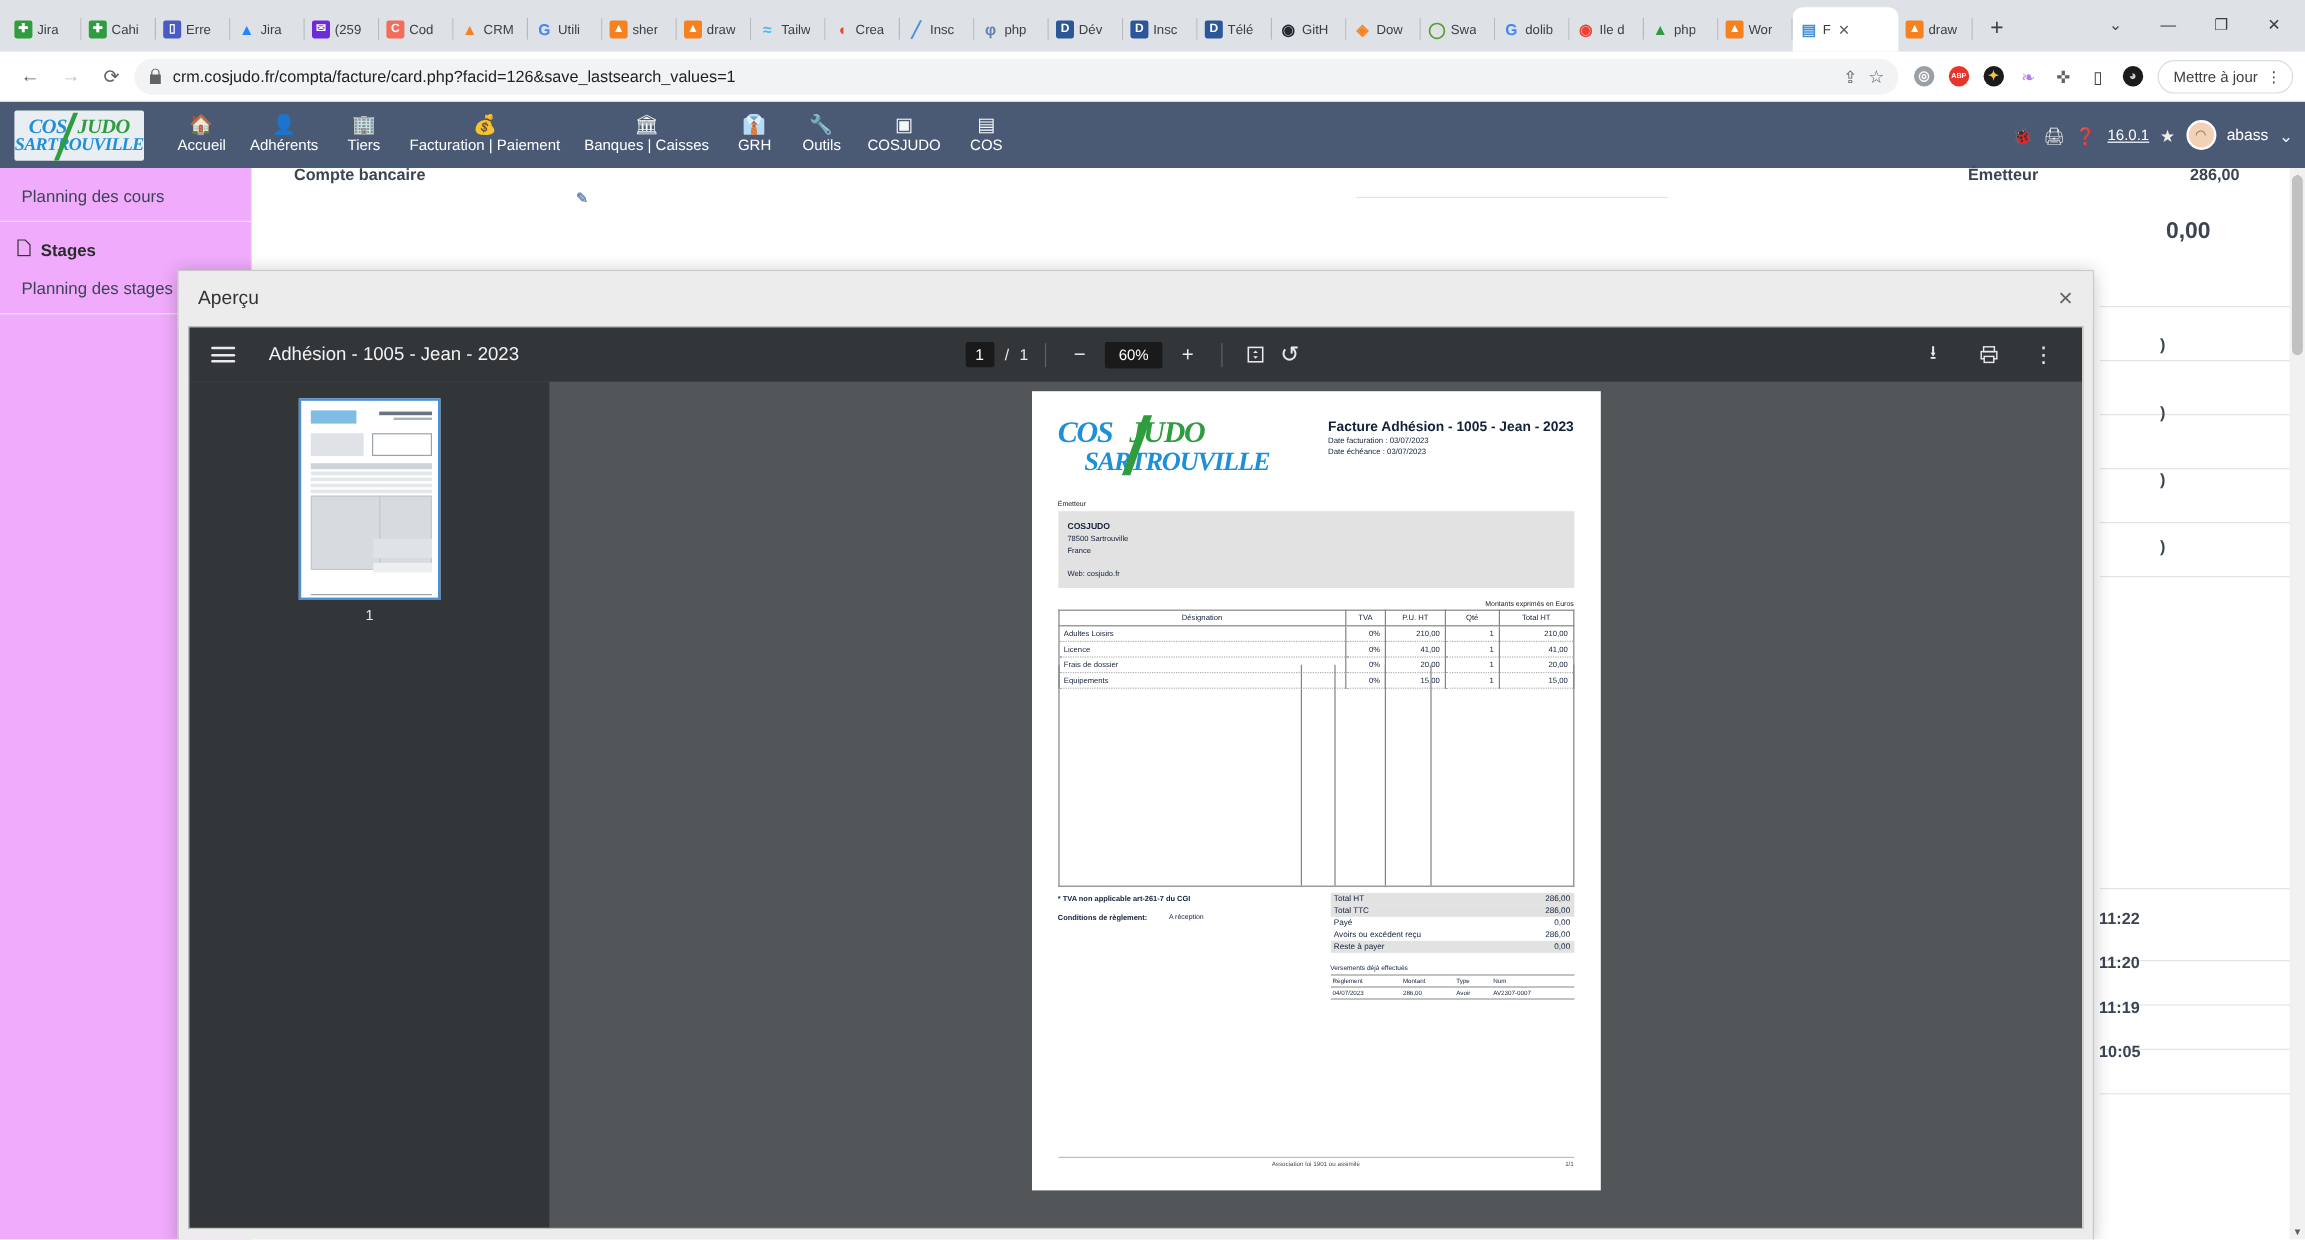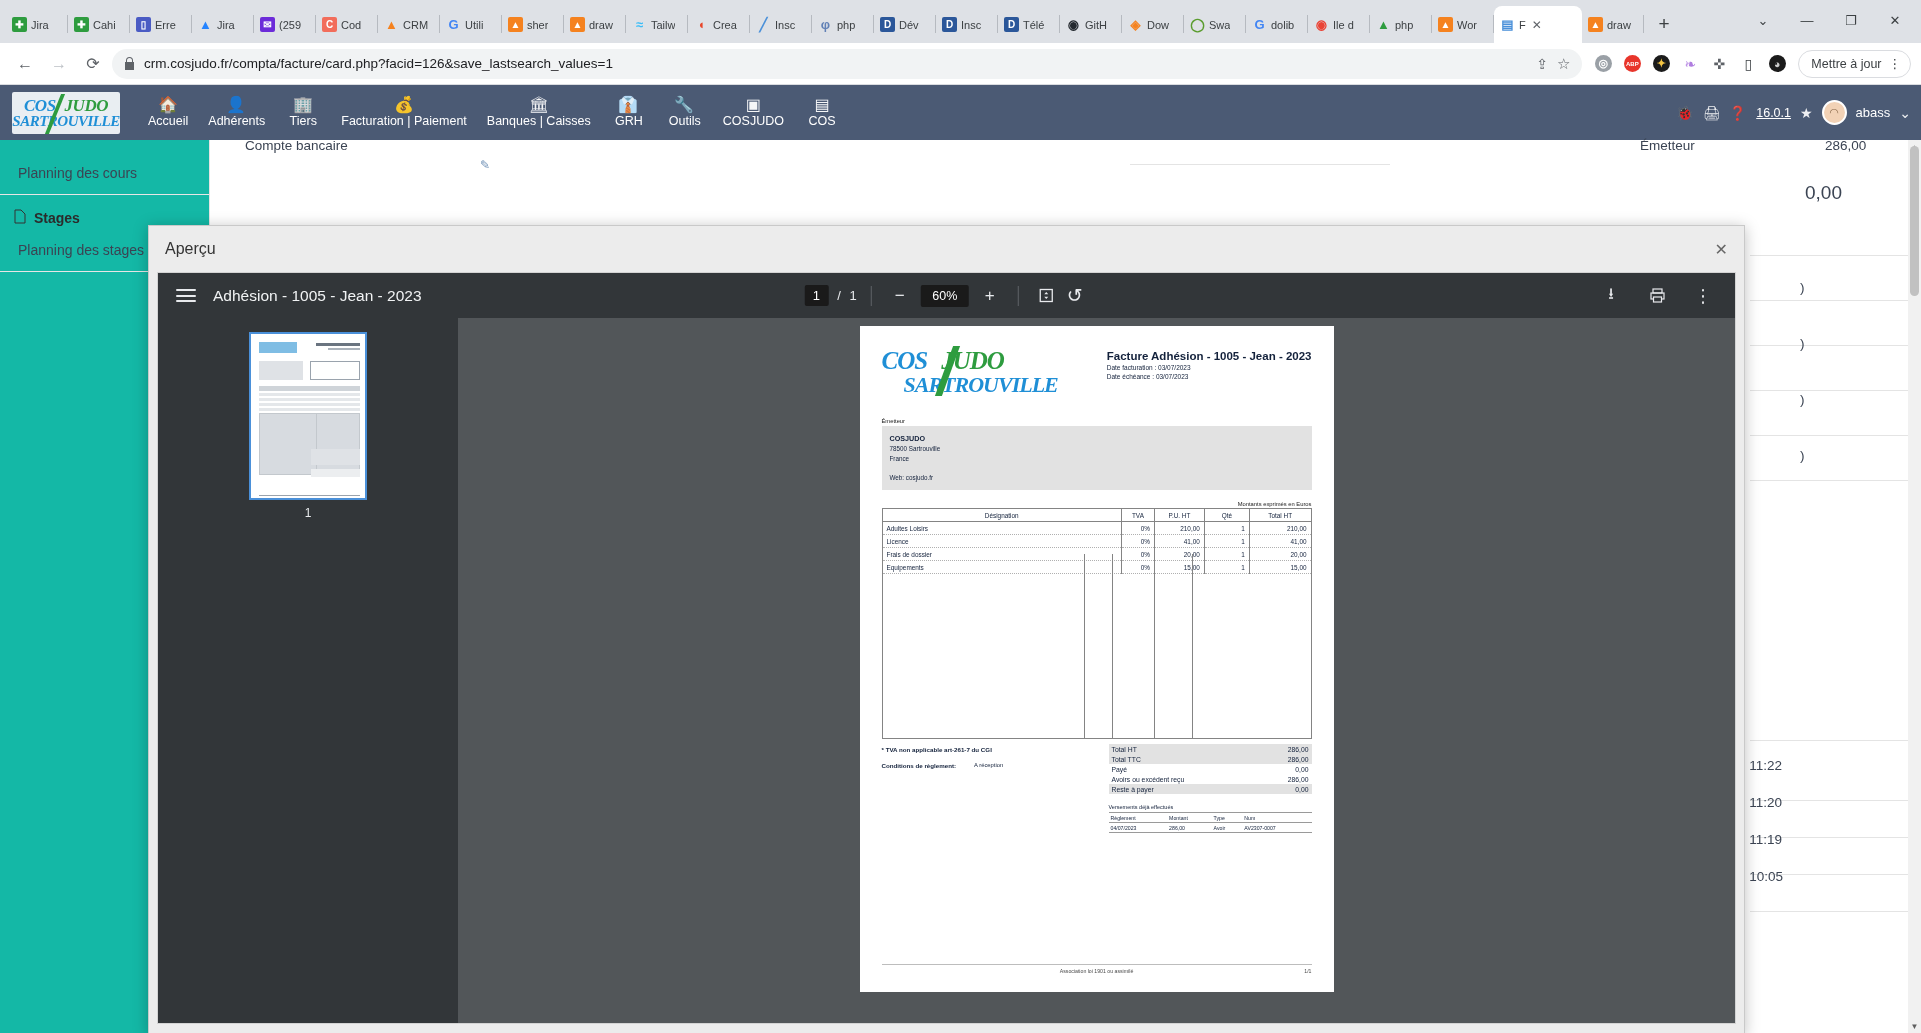--- a/index.html
+++ b/index.html
@@ -104,32 +104,32 @@
   #avatar{
     width:25px;height:25px;border-radius:50%;background:#f2d2b6;
     border:2px solid #fff; display:flex;align-items:center;justify-content:center;
     font-size:11px; color:#8a6a4c;
   }
   #uname{ font-size:13px; }
 
   
   #page-left{
     position:absolute; left:0; top:55px; width:210px; bottom:0;
-    background:#14b8a6; border-right:1px solid #e3e3e3; font-size:13.5px;
-    color:#454545; padding-top:16px;
+    background:#f0abfc; border-right:1px solid #e3e3e3; font-size:13.5px;
+    color:#454545; padding-top:6px;
   }
   .pl-link{ padding:9px 18px; color:#3b4453; font-size:14px; }
   .pl-sep{ height:1px; background:#e6e6e6; margin:4px 0; }
   .pl-head{ padding:10px 14px 6px; font-weight:bold; font-size:14px;
     color:#2b2b2b; display:flex; align-items:center; gap:8px;}
 
   
   #page-main{ position:absolute; left:210px; top:55px; right:0; bottom:0;
     background:#fff; }
-  .bg-row{ position:absolute; font-size:13.5px; color:#3b4453; }
+  .bg-row{ position:absolute; font-size:13.5px; color:#3b4453;font-weight:bold; }
   .bg-line{ position:absolute; height:1px; background:#e4e4e4; }
 
   
   #modal{
     position:absolute; left:148px; top:140px; width:1597px; height:810px;
     background:#ececec; border:1px solid #c9c9c9; box-shadow:0 2px 14px rgba(0,0,0,.25);
     display:flex; flex-direction:column;
   }
   #modal-head{
     height:46px; background:#ececec; display:flex; align-items:center;
@@ -141,21 +141,21 @@
   #pdfviewer{
     margin:0 8px 10px; flex:1; background:#525659; display:flex;
     flex-direction:column; border:1px solid #d3d3d3;
   }
   #pdftoolbar{
     height:45px; flex:0 0 45px; background:#323639; display:flex;
     align-items:center; padding:0 18px; color:#e8eaed; gap:0;
   }
   #burger{ display:flex;flex-direction:column;gap:3.5px; width:20px; }
   #burger span{ height:2px;background:#e8eaed;border-radius:1px; }
-  #doctitle{ margin-left:17px; font-size:15.5px; color:#f1f3f4; }
+  #doctitle{ margin-left:28px; font-size:15.5px; color:#f1f3f4; }
   #tb-center{ position:absolute; left:50%; transform:translateX(-50%);
     display:flex; align-items:center; gap:0; }
   #pdftoolbar{ position:relative; }
   .tb-sep{ width:1px; height:20px; background:#5f6368; margin:0 14px; }
   .pagebox{
     background:#1a1a1a; color:#fff; font-size:13px; width:24px; height:21px;
     display:flex;align-items:center;justify-content:center; border-radius:2px;
   }
   .pagetot{ font-size:13px; color:#e8eaed; margin-left:9px; }
   .tbbtn{ width:28px;height:28px;display:flex;align-items:center;

